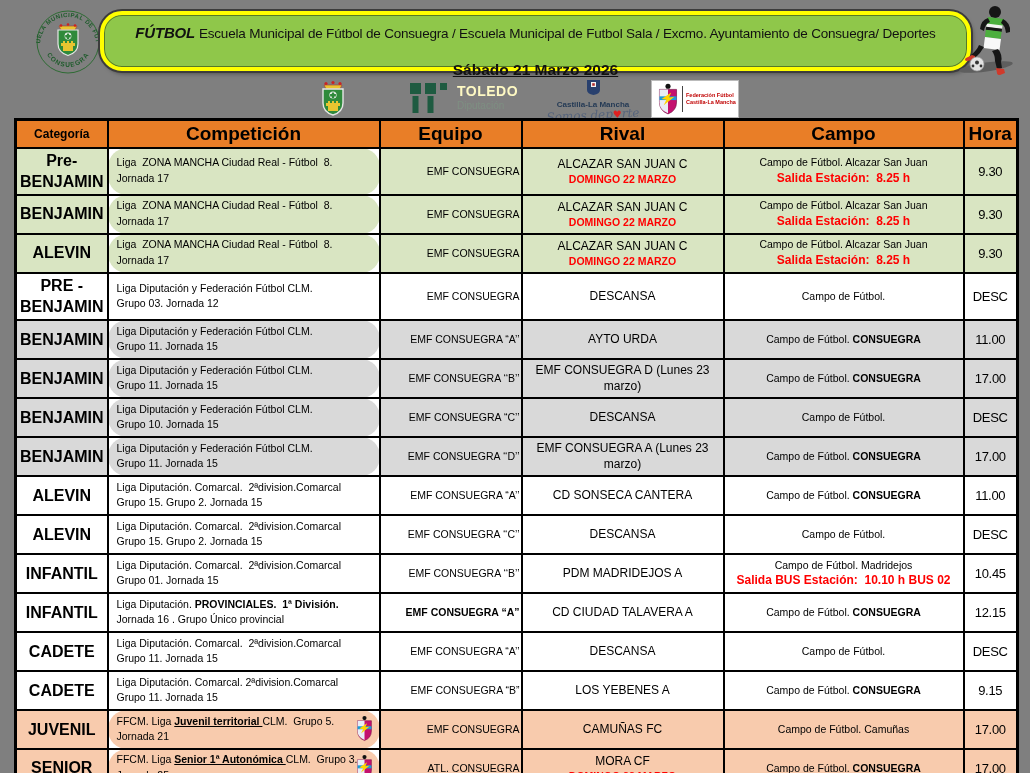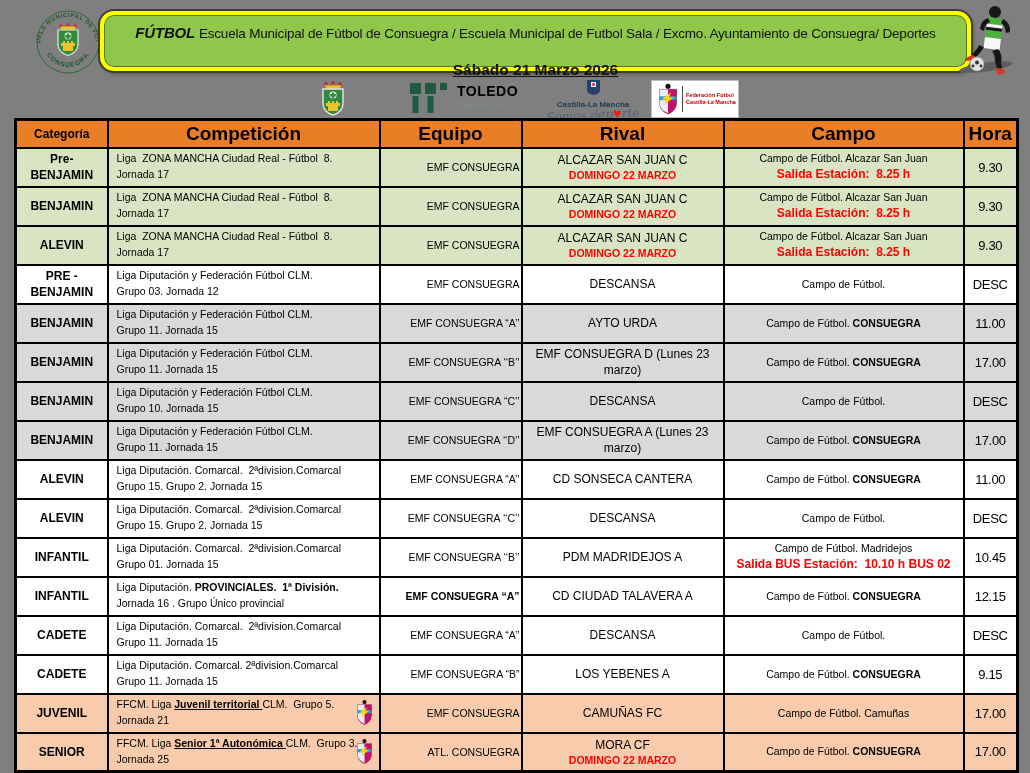--- a/index.html
+++ b/index.html
@@ -2,38 +2,38 @@
 <html style="--page_bg: #7F7F7F; --banner_green: #8FC74A; --banner_border: #FFFF00; --header_orange: #E97E27; --row_green: #D9E5C2; --row_gray: #D9D9D9; --row_peach: #F8CBAD; --row_white: #FFFFFF; --alert_red: #FF0000;"><head>
 <meta charset="utf-8">
 <style>
   html,body{margin:0;padding:0;}
   body{width:1030px;height:773px;background:var(--page_bg,#7F7F7F);font-family:"Liberation Sans",sans-serif;overflow:hidden;}
   .page{position:relative;width:1030px;height:773px;}
 
   
   .banner{position:absolute;left:100px;top:11px;width:863px;height:52px;
     background:var(--banner_green,#8FC74A);
-    border:4px solid var(--banner_border,#FFFF00);border-radius:14px;
+    border:4px solid var(--banner_border,#FFFF00);border-radius:22px;
     box-shadow:0 0 0 2px #3c3c3c,inset 0 0 0 1px rgba(40,60,10,.55),2px 3px 4px rgba(0,0,0,.35);
     text-align:center;color:#111;}
   .banner-line1{margin-top:9px;font-size:13.5px;letter-spacing:-.2px;}
   .banner-line1 .futbol{font-weight:bold;font-style:italic;font-size:15px;margin-right:4px;}
   .banner-date{margin-top:20px;font-size:15.5px;font-weight:bold;text-decoration:underline;}
 
   .crest-left{position:absolute;left:28px;top:9px;}
   .player{position:absolute;left:958px;top:4px;}
 
   
   .logo-ayto{position:absolute;left:276px;top:79px;display:flex;align-items:center;gap:12px;flex-direction:column;}
   .ayto-text{color:#ececec;font-weight:bold;line-height:1;
     text-shadow:-1px 0 #4a4a4a,1px 0 #4a4a4a,0 -1px #4a4a4a,0 1px #4a4a4a,1px 1px #4a4a4a,-1px -1px #4a4a4a;}
   .ayto-l1{font-size:10.5px;letter-spacing:.2px;}
   .ayto-l2{font-size:18px;letter-spacing:-.3px;margin-top:1px;}
   .logo-toledo{position:absolute;left:410px;top:83px;display:flex;align-items:flex-start;gap:7px;}
-  .tol-name{font-size:14px;font-weight:bold;color:#000000;letter-spacing:.5px;}
+  .tol-name{font-size:14px;font-weight:bold;color:#fef9c3;letter-spacing:.5px;}
   .tol-sub{font-size:10px;color:#7e8f82;margin-top:1px;}
   .logo-clm{position:absolute;left:541px;top:80px;width:104px;text-align:center;}
   .clm-name{font-size:8px;font-weight:bold;color:#243a55;margin-top:1px;}
   .clm-script{font-family:"DejaVu Serif",serif;font-style:italic;font-size:12px;color:#56647c;margin-top:-1px;transform:rotate(-3deg);}
   .clm-script .heart{color:#E02020;font-style:normal;font-size:10px;}
   .logo-ffcm{position:absolute;left:652px;top:81px;width:86px;height:36px;background:#fff;display:flex;align-items:center;box-shadow:0 0 0 1px #bbb;}
   .ffcm-divider{width:1px;height:26px;background:#444;margin:0 3px 0 2px;}
   .ffcm-text{font-size:5.5px;font-weight:bold;color:#C00000;line-height:1.3;}
 
   
@@ -42,22 +42,22 @@
   th,td{border:2px solid #000;vertical-align:middle;overflow:hidden;}
   thead tr{height:28px;}
   th{background:var(--header_orange,#E97E27);font-weight:bold;font-size:19px;text-align:center;}
   th.th-cat{font-size:12px;}
   tbody tr{height:39px;}
   tr.bg-green td{background:var(--row_green,#D9E5C2);}
   tr.bg-white td{background:var(--row_white,#FFFFFF);}
   tr.bg-gray td{background:var(--row_gray,#D9D9D9);}
   tr.bg-peach td{background:var(--row_peach,#F8CBAD);}
 
-  td.cat{font-size:12px;font-weight:bold;text-align:center;white-space:pre-line;line-height:1.35;}
-  td.comp{font-size:10.5px;text-align:left;padding-left:8px;position:relative;line-height:1.5;}
+  td.cat{font-size:16px;font-weight:bold;text-align:center;white-space:pre-line;line-height:1.35;}
+  td.comp{font-size:10.5px;text-align:left;padding-left:8px;position:relative;line-height:1.5;border-radius:19px;}
   td.comp .l1,td.comp .l2{white-space:pre-wrap;}
   td.comp .em-bold{font-weight:bold;}
   td.comp .em-bu{font-weight:bold;text-decoration:underline;}
   td.comp .row-crest{position:absolute;right:5px;top:50%;transform:translateY(-52%);}
   td.equipo{font-size:10.5px;text-align:right;}
   td.equipo.bold{font-weight:bold;}
   td.rival{font-size:12px;text-align:center;line-height:1.35;}
   td.rival .note{color:var(--alert_red,#FF0000);font-weight:bold;font-size:10.5px;}
   td.campo{font-size:10.5px;text-align:center;line-height:1.4;}
   td.campo .b{font-weight:bold;}

